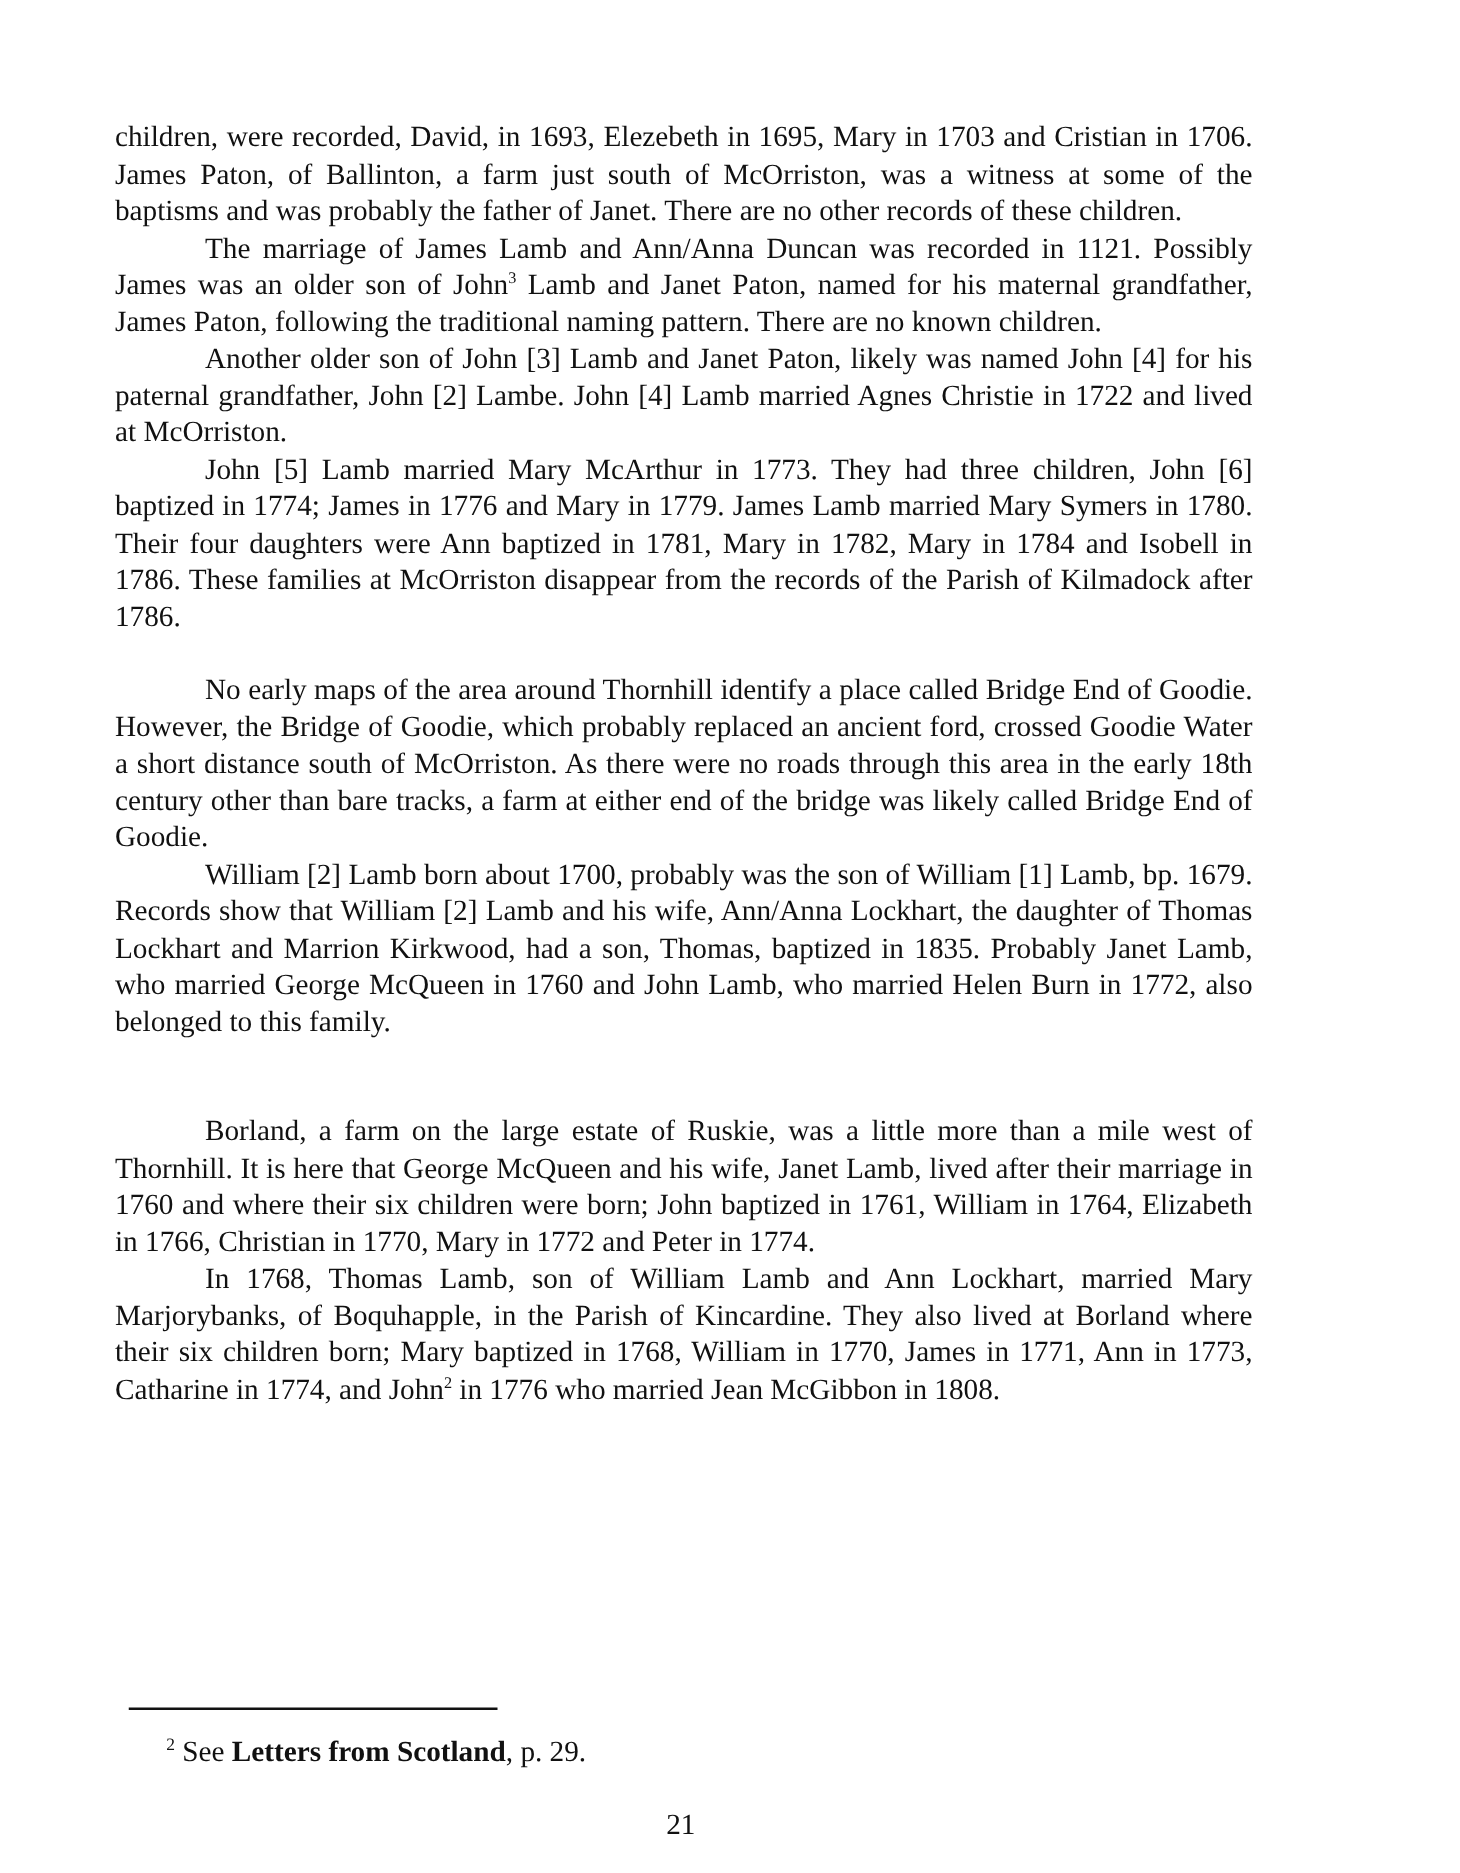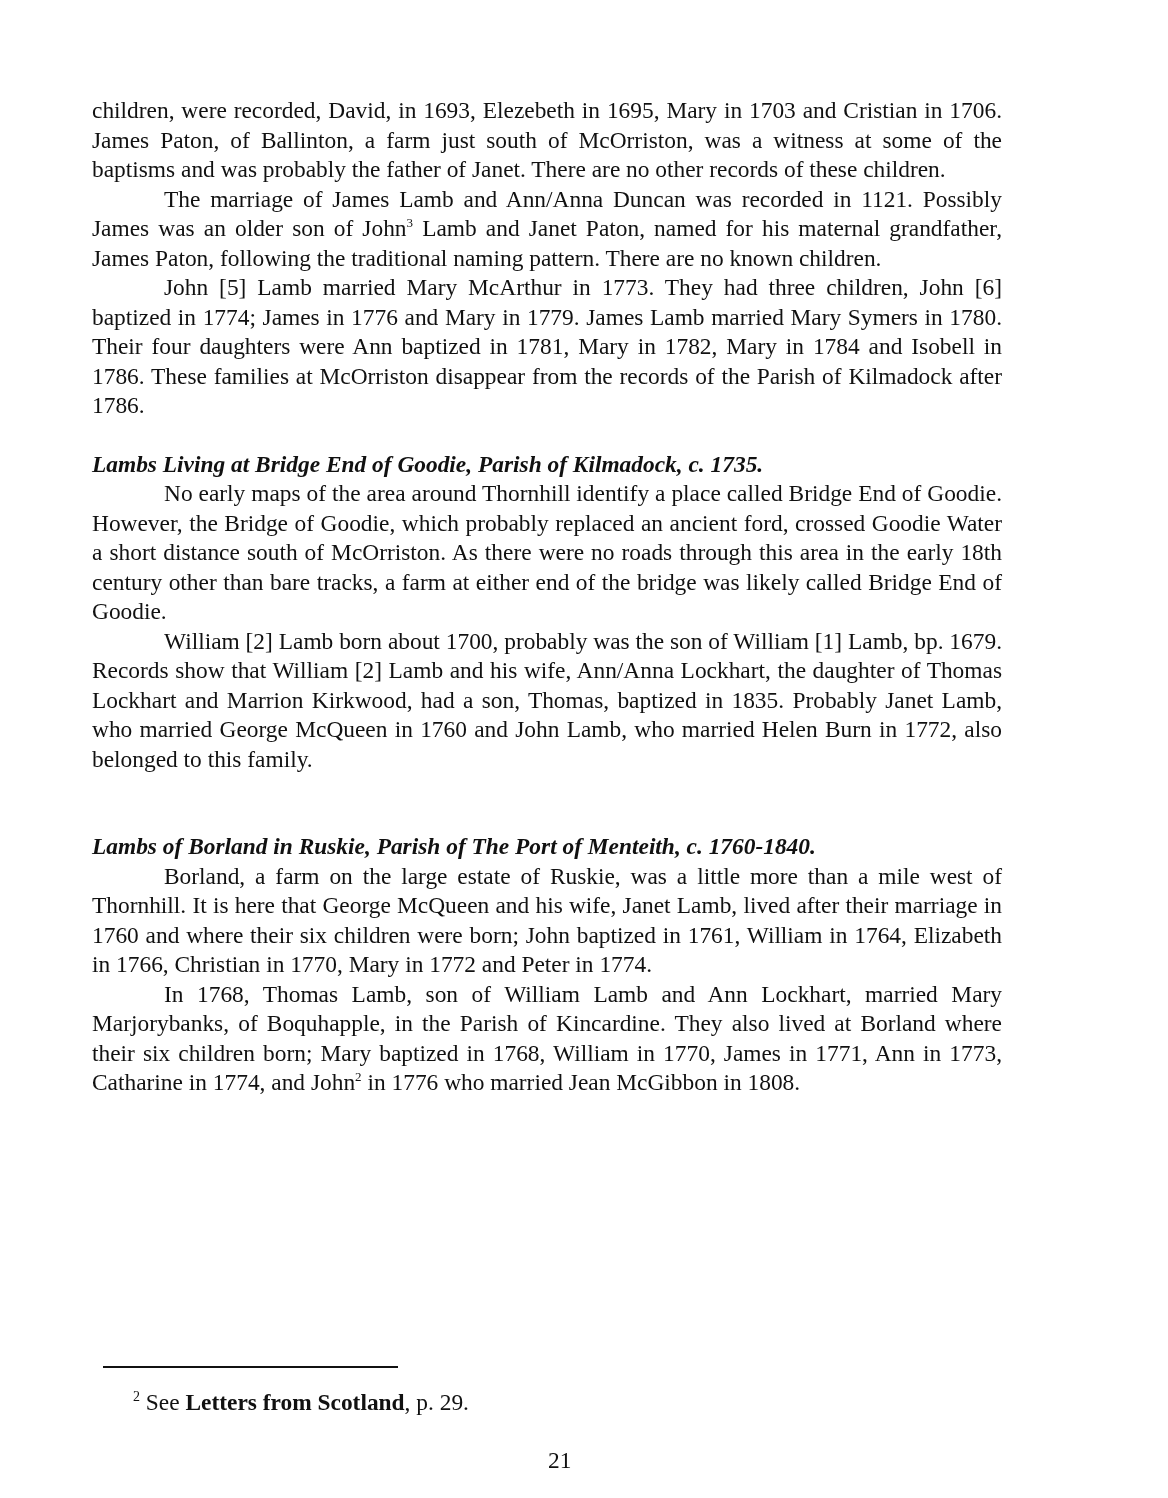--- a/index.html
+++ b/index.html
@@ -25,47 +25,46 @@
     sup { font-size: 13px; line-height: 0; vertical-align: super; }
     .footnote-rule {
       position: absolute; left: 103px; top: 1366px; width: 295px; height: 2px; background: #111;
     }
     .footnote {
       position: absolute; left: 133px; top: 1388px; font-size: 23.4px; line-height: 29px;
     }
     .footnote sup { font-size: 14px; }
     .footnote .title { font-weight: bold; }
     .page-number {
-      position: absolute; left: 548px; top: 1446px; font-size: 23.4px; line-height: 29px;
+      position: absolute; left: 533px; top: 1446px; font-size: 23.4px; line-height: 29px;
     }
   </style>
 </head>
 <body>
 
 <div class="page">
 
   <p class="line-block">children, were recorded, David, in 1693, Elezebeth in 1695, Mary in 1703 and Cristian in 1706.  James Paton, of Ballinton, a farm just south of McOrriston, was a witness at some of the baptisms and was probably the father of Janet.  There are no other records of these children.</p>
 
   <p class="line-block indent"><span>The marriage of James Lamb and Ann/Anna Duncan was recorded in 1121. Possibly James was an older son of John</span><sup>3</sup><span> Lamb and Janet Paton, named for his maternal grandfather, James Paton, following the traditional naming pattern. There are no known children.</span></p>
 
+  <p class="line-block indent">Another older son of John [3] Lamb and Janet Paton, likely was named John [4] for his paternal grandfather, John [2] Lambe.  John [4] Lamb married Agnes Christie in 1722 and lived at McOrriston.</p>
 
 
   <p class="line-block indent">John [5] Lamb married Mary McArthur in 1773. They had three children, John [6] baptized in 1774; James in 1776 and Mary in 1779. James Lamb married Mary Symers in 1780.  Their four daughters were Ann baptized in 1781, Mary in 1782, Mary in 1784 and Isobell in 1786. These families at McOrriston disappear from the records of the Parish of Kilmadock after 1786.</p>
 
   <div class="gap-1"></div>
 
-  <p class="heading">Lambs Living at Bridge End of Goodie, Parish of Kilmadock, c. 1735.</p>
 
   <p class="line-block indent">No early maps of the area around Thornhill identify a place called Bridge End of Goodie.  However, the Bridge of Goodie, which probably replaced an ancient ford, crossed Goodie Water a short distance south of McOrriston.  As there were no roads through this area in the early 18th century  other than bare tracks, a farm at either end of the bridge was likely called Bridge End of Goodie.</p>
 
   <p class="line-block indent">William [2] Lamb born about 1700, probably was the son of William [1] Lamb, bp. 1679.  Records show that William [2] Lamb and his wife, Ann/Anna Lockhart, the daughter of Thomas Lockhart and Marrion Kirkwood, had a son, Thomas, baptized in 1835.  Probably Janet Lamb, who married George McQueen in 1760 and John Lamb, who married Helen Burn in 1772, also belonged to this family.</p>
 
   <div class="gap-2"></div>
 
-  <p class="heading">Lambs of Borland in Ruskie,  Parish of The Port of Menteith, c. 1760-1840.</p>
 
   <p class="line-block indent">Borland, a farm on the large estate of Ruskie, was a little more than a mile west of Thornhill.  It is here that George McQueen and his wife, Janet Lamb, lived after their marriage in 1760 and where their six children were born; John baptized in 1761, William in 1764, Elizabeth in 1766, Christian in 1770, Mary in 1772 and Peter in 1774.</p>
 
   <p class="line-block indent"><span>In 1768, Thomas Lamb, son of William Lamb and Ann Lockhart, married Mary Marjorybanks, of Boquhapple, in the Parish of Kincardine.  They also lived at Borland where their six children born; Mary baptized in 1768, William in 1770, James in 1771, Ann in 1773, Catharine in 1774, and John</span><sup>2</sup><span> in 1776 who married Jean McGibbon in 1808.</span></p>
 </div>
 
 <div class="footnote-rule"></div>
 
 <div class="footnote"><sup>2</sup><span> See </span><span class="title">Letters from Scotland</span><span>, p. 29.</span></div>
 

